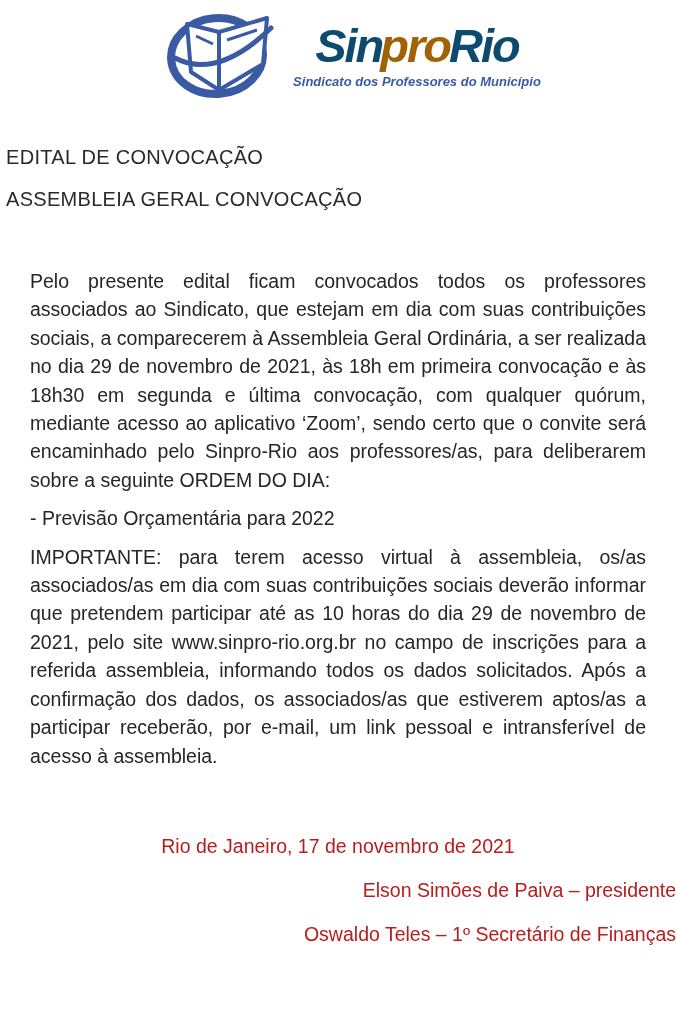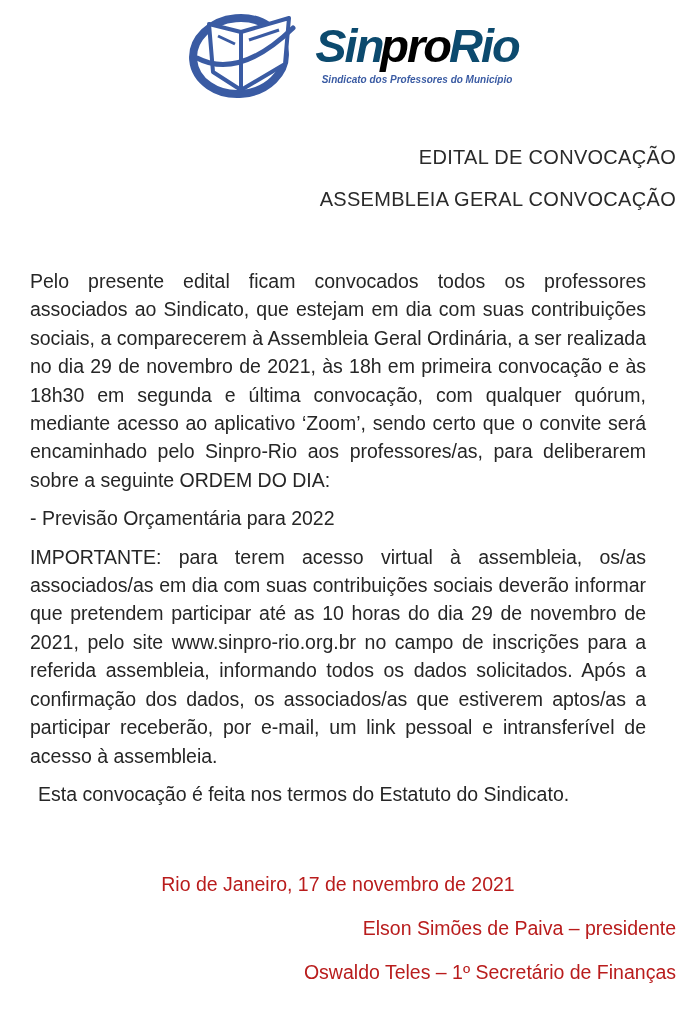--- a/index.html
+++ b/index.html
@@ -29,33 +29,33 @@
   .logo-wordmark {
     font-size: 47px;
     font-weight: bold;
     font-style: italic;
     letter-spacing: -2px;
     line-height: 1.0;
     padding-top: 16px;
     white-space: nowrap;
   }
   .logo-wordmark .wm-blue { color: #0c4a6e; }
-  .logo-wordmark .wm-red  { color: #000000; margin-left: -2px; margin-right: -1px; }
+  .logo-wordmark .wm-red  { color: #a16207; margin-left: -2px; margin-right: -1px; }
   .logo-tagline {
-    font-size: 10px;
+    font-size: 13px;
     font-weight: bold;
     font-style: italic;
     color: #3a5ba3;
     text-align: center;
     line-height: 1.5;
     margin-top: 3px;
   }
 
   
-  .titles { text-align: right; margin-top: 42px; }
+  .titles { text-align: left; margin-top: 42px; padding-left: 6px; }
   .title-line {
     font-size: 20px;
     font-weight: normal;
     color: #2a2a2a;
     letter-spacing: 0.3px;
   }
   .title-line + .title-line { margin-top: 19px; }
 
   
   .content { padding: 0 30px; margin-top: 56px; }
@@ -105,21 +105,20 @@
 
   <section class="titles">
     <div class="title-line">EDITAL DE CONVOCAÇÃO</div>
     <div class="title-line">ASSEMBLEIA GERAL CONVOCAÇÃO</div>
   </section>
 
   <section class="content">
     <p>Pelo presente edital ficam convocados todos os professores associados ao Sindicato, que estejam em dia com suas contribuições sociais, a comparecerem à Assembleia Geral Ordinária, a ser realizada no dia 29 de novembro de 2021, às 18h em primeira convocação e às 18h30 em segunda e última convocação, com qualquer quórum, mediante acesso ao aplicativo ‘Zoom’, sendo certo que o convite será encaminhado pelo Sinpro-Rio aos professores/as, para deliberarem sobre a seguinte ORDEM DO DIA:</p>
     <p>- Previsão Orçamentária para 2022</p>
     <p>IMPORTANTE: para terem acesso virtual à assembleia, os/as associados/as em dia com suas contribuições sociais deverão informar que pretendem participar até as 10 horas do dia 29 de novembro de 2021, pelo site www.sinpro-rio.org.br no campo de inscrições para a referida assembleia, informando todos os dados solicitados. Após a confirmação dos dados, os associados/as que estiverem aptos/as a participar receberão, por e-mail, um link pessoal e intransferível de acesso à assembleia.</p>
-    <p class="statute-line">Esta convocação é feita nos termos do Estatuto do Sindicato.</p>
   </section>
 
   <section class="footer">
     <div>Rio de Janeiro, 17 de novembro de 2021</div>
     <div>Elson Simões de Paiva – presidente</div>
     <div>Oswaldo Teles – 1º Secretário de Finanças</div>
   </section>
 
 </div>
 

